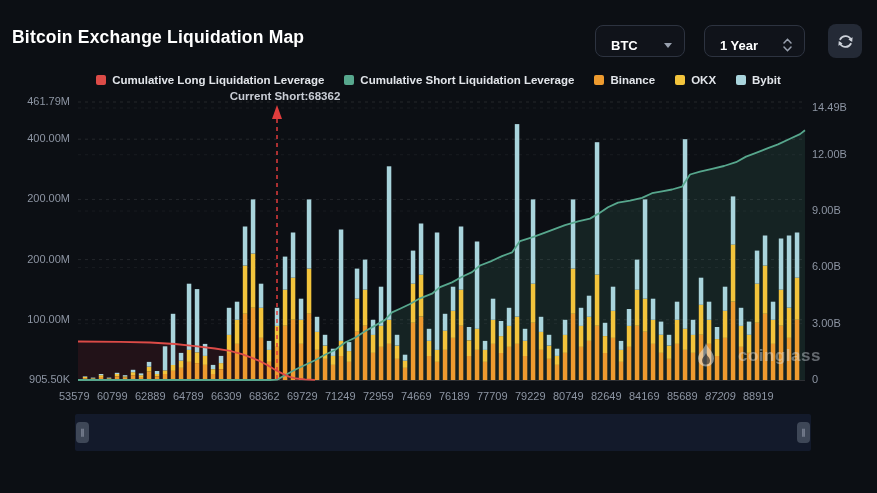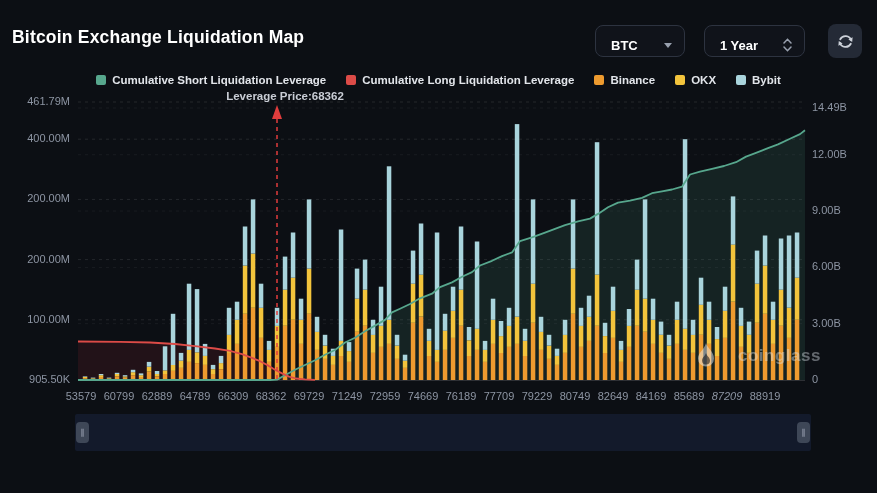--- a/index.html
+++ b/index.html
@@ -30,21 +30,21 @@
   .legend-item { display:flex; align-items:center; gap:6px; cursor:pointer; }
   .legend-swatch { width:10px; height:10px; border-radius:2px; }
   .legend-label { color:#e2e5ea; font-size:11.5px; font-weight:bold; }
   .current-price { position:absolute; left:125px; top:90px; width:320px; text-align:center;
                    color:#c9cdd5; font-size:11.5px; font-weight:bold; }
 
   
   .y-label { position:absolute; font-size:11px; color:#8d95a3; }
   .y-left-label { left:8px; width:62px; text-align:right; }
   .y-right-label { left:812px; width:60px; text-align:left; }
-  .x-label { position:absolute; top:390px; width:44px; text-align:center; font-size:11px; color:#8d95a3; }
+  .x-label { position:absolute; top:390px; width:44px; text-align:left; font-size:11px; color:#8d95a3; }
 
   #chart-svg { position:absolute; left:0; top:0; }
 
   
   .watermark { position:absolute; left:694px; top:342px; display:flex; align-items:center; gap:20px;
                pointer-events:none; }
   .watermark-text { font-size:17px; font-weight:bold; color:rgba(222,228,235,0.42); letter-spacing:.5px; }
 
   
   .slider-track { position:absolute; left:75px; top:414px; width:736px; height:37px;
@@ -83,42 +83,42 @@
     <svg width="19" height="19" viewBox="0 0 19 19">
       <path d="M4.2 7.2 A6 6 0 0 1 15.2 8.2" fill="none" stroke="#ccd1d9" stroke-width="1.8" stroke-linecap="round"></path>
       <polygon points="16.6,5.2 16.2,10 12.4,7.4" fill="#ccd1d9"></polygon>
       <path d="M14.8 11.8 A6 6 0 0 1 3.8 10.8" fill="none" stroke="#ccd1d9" stroke-width="1.8" stroke-linecap="round"></path>
       <polygon points="2.4,13.8 2.8,9 6.6,11.6" fill="#ccd1d9"></polygon>
     </svg>
   </div>
 
   <div class="legend">
     <div class="legend-item">
+      <span class="legend-swatch" style="background: rgb(220, 75, 71);"></span>
+      <span class="legend-label">Cumulative Long Liquidation Leverage</span>
+    </div>
+    <div class="legend-item">
       <span class="legend-swatch" style="background: rgb(87, 167, 141);"></span>
       <span class="legend-label">Cumulative Short Liquidation Leverage</span>
-    </div>
-    <div class="legend-item">
-      <span class="legend-swatch" style="background: rgb(220, 75, 71);"></span>
-      <span class="legend-label">Cumulative Long Liquidation Leverage</span>
     </div>
     <div class="legend-item">
       <span class="legend-swatch" style="background: rgb(238, 155, 47);"></span>
       <span class="legend-label">Binance</span>
     </div>
     <div class="legend-item">
       <span class="legend-swatch" style="background: rgb(243, 196, 60);"></span>
       <span class="legend-label">OKX</span>
     </div>
     <div class="legend-item">
       <span class="legend-swatch" style="background: rgb(169, 212, 220);"></span>
       <span class="legend-label">Bybit</span>
     </div>
   </div>
 
-  <div class="current-price">Leverage Price:68362</div>
+  <div class="current-price">Current Short:68362</div>
 
   <svg id="chart-svg" width="877" height="493">
       <line x1="78" x2="805" y1="102" y2="102" stroke="rgba(255,255,255,0.10)" stroke-dasharray="3 4"></line>
       <line x1="78" x2="805" y1="139.19790380909072" y2="139.19790380909072" stroke="rgba(255,255,255,0.10)" stroke-dasharray="3 4"></line>
       <line x1="78" x2="805" y1="199.39842785681805" y2="199.39842785681805" stroke="rgba(255,255,255,0.10)" stroke-dasharray="3 4"></line>
       <line x1="78" x2="805" y1="259.59895190454534" y2="259.59895190454534" stroke="rgba(255,255,255,0.10)" stroke-dasharray="3 4"></line>
       <line x1="78" x2="805" y1="319.7994759522727" y2="319.7994759522727" stroke="rgba(255,255,255,0.10)" stroke-dasharray="3 4"></line>
       <line x1="78" x2="805" y1="108" y2="108" stroke="rgba(255,255,255,0.055)" stroke-dasharray="3 4"></line>
       <line x1="78" x2="805" y1="154.74120082815736" y2="154.74120082815736" stroke="rgba(255,255,255,0.055)" stroke-dasharray="3 4"></line>
       <line x1="78" x2="805" y1="211.055900621118" y2="211.055900621118" stroke="rgba(255,255,255,0.055)" stroke-dasharray="3 4"></line>

